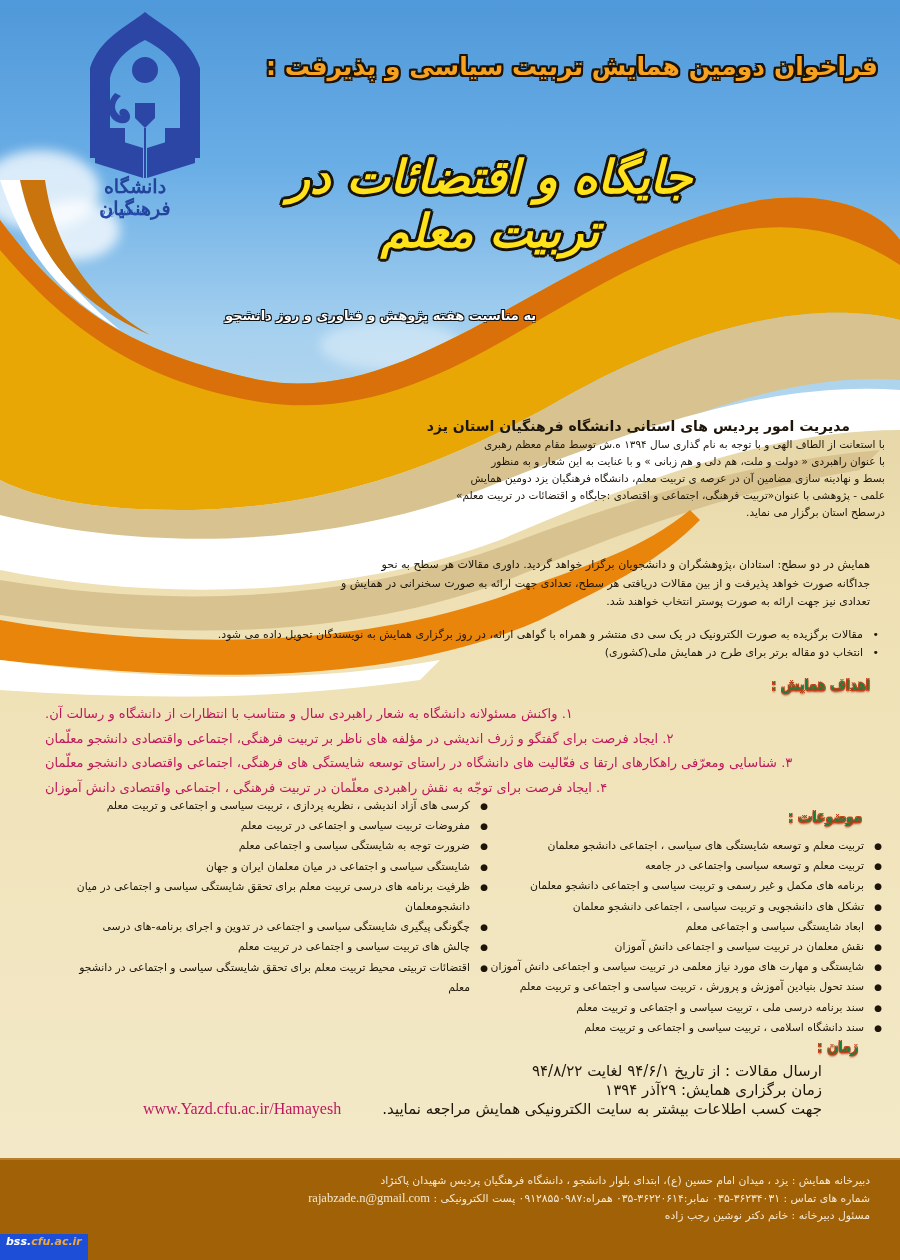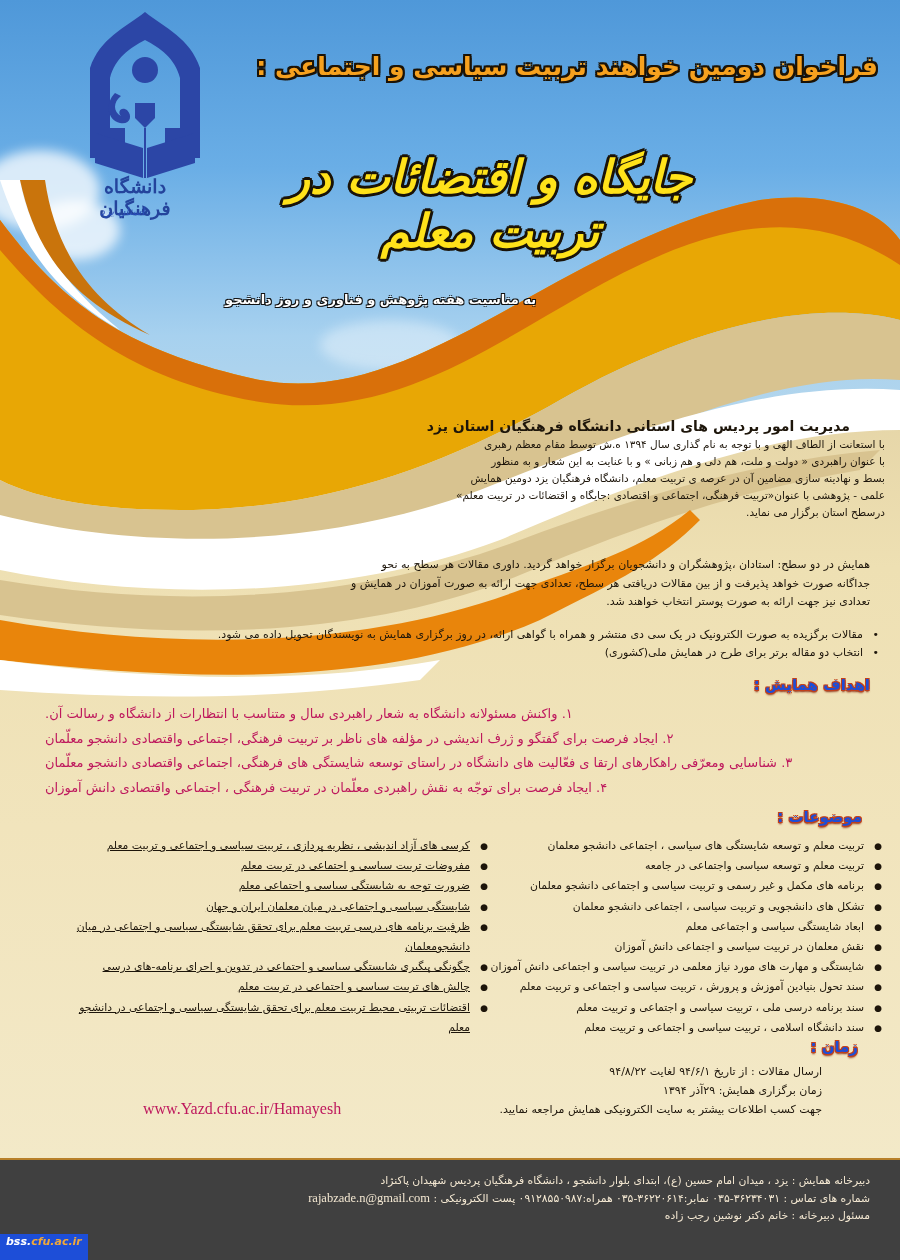--- a/index.html
+++ b/index.html
@@ -41,52 +41,52 @@
     position: absolute; right: 22px; top: 52px; direction: rtl;
     font-size: 25px; font-weight: bold; color: #f6a11f;
     text-shadow: -2px -2px 0 #1b1307, 2px -2px 0 #1b1307, -2px 2px 0 #1b1307, 2px 2px 0 #1b1307, 0 2px 0 #1b1307, 2px 0 0 #1b1307, 0 -2px 0 #1b1307, -2px 0 0 #1b1307;
   }
   .main-title {
     position: absolute; left: 255px; top: 150px; width: 470px; text-align: center; direction: rtl;
     font-family: "DejaVu Serif", serif; font-size: 46px; font-weight: bold; font-style: italic; color: #ffe21a;
     text-shadow: -2px -2px 0 #1a1308, 2px -2px 0 #1a1308, -2px 2px 0 #1a1308, 2px 2px 0 #1a1308, 0 3px 0 #1a1308, 3px 0 0 #1a1308, 0 -3px 0 #1a1308, -3px 0 0 #1a1308;
   }
   .occasion {
-    position: absolute; left: 225px; top: 292px; direction: rtl;
+    position: absolute; left: 225px; top: 308px; direction: rtl;
     font-size: 13px; font-weight: bold; color: #ffffff;
     text-shadow: -1px -1px 0 #111, 1px -1px 0 #111, -1px 1px 0 #111, 1px 1px 0 #111;
   }
 
   
   .intro { position: absolute; right: 15px; top: 418px; width: 620px; direction: rtl; text-align: right; }
   .intro-heading { font-size: 14px; font-weight: bold; color: #1d150a; margin-right: 35px; margin-bottom: 2px; }
   .intro-body { font-size: 10.5px; line-height: 17px; color: #1d150a; }
 
   .levels { position: absolute; right: 30px; top: 556px; width: 640px; direction: rtl; text-align: right; font-size: 11px; line-height: 18.5px; color: #1d150a; }
   .notes { position: absolute; right: 15px; top: 626px; width: 740px; direction: rtl; text-align: right; font-size: 11px; line-height: 18px; color: #1d150a; list-style: none; }
   .notes li { position: relative; padding-right: 22px; }
   .notes li::before { content: "•"; position: absolute; right: 6px; top: 0; }
 
   .section-heading {
-    position: absolute; direction: rtl; font-size: 15px; font-weight: bold; color: #1d4ed8;
+    position: absolute; direction: rtl; font-size: 15px; font-weight: normal; color: #15803d;
     text-shadow: -1px -1px 0 #c2401a, 1px -1px 0 #c2401a, -1px 1px 0 #c2401a, 1px 1px 0 #c2401a, 0 2px 2px #8a2a10;
   }
   .goals { position: absolute; right: 25px; top: 702px; width: 830px; direction: rtl; text-align: left; list-style: none; font-size: 13px; line-height: 24.5px; color: #be185d; }
 
   .topics-col { position: absolute; direction: rtl; text-align: right; list-style: none; font-size: 10.8px; line-height: 20.2px; color: #1d150a; }
   .topics-col li { position: relative; padding-right: 18px; }
   .topics-col li::before { content: "●"; position: absolute; right: 0; top: 0; font-size: 9px; }
   .topics-right { right: 18px; top: 836px; width: 400px; }
-  .topics-left { right: 412px; top: 836px; width: 430px; text-decoration: underline; }
-
-  .timing { position: absolute; right: 78px; top: 1062px; direction: rtl; text-align: right; font-size: 11px; line-height: 19px; color: #1d150a; }
+  .topics-left { right: 412px; top: 796px; width: 430px; }
+
+  .timing { position: absolute; right: 78px; top: 1062px; direction: rtl; text-align: right; font-size: 15px; line-height: 19px; color: #1d150a; }
   .website { position: absolute; left: 143px; top: 1100px; font-family: "Liberation Serif", serif; font-size: 16px; color: #be185d; }
 
   
-  .footer { position: absolute; left: 0; top: 1158px; width: 900px; height: 102px; background: #404040; border-top: 2px solid #b8802a; }
+  .footer { position: absolute; left: 0; top: 1158px; width: 900px; height: 102px; background: #a16207; border-top: 2px solid #b8802a; }
   .footer-text { position: absolute; right: 30px; top: 12px; width: 820px; direction: rtl; text-align: right; font-size: 10.8px; line-height: 17.5px; color: #f4e8d2; }
   .footer-text .email { font-family: "Liberation Serif", serif; font-size: 12.5px; }
   .badge { position: absolute; left: 0; top: 1234px; height: 32px; padding: 0 6px; background: #1d4ed8; font-size: 11px; font-weight: bold; font-style: italic; line-height: 16px; }
   .badge .b1 { color: #ffffff; } .badge .b2 { color: #f0a83a; }
 </style>
 </head>
 <body>
 
 <div class="poster">
 
@@ -118,38 +118,38 @@
     <path d="M70,4 C90,20 115,30 125,60 L125,150 L90,150 L90,120 L105,120 L105,70 C100,50 85,40 70,32 C55,40 40,50 35,70 L35,120 L50,120 L50,150 L15,150 L15,60 C25,30 50,20 70,4 Z" fill="#2c46a6"></path>
     <circle cx="70" cy="62" r="13" fill="#2c46a6"></circle>
     <path d="M40,85 C30,95 32,112 45,115 C55,117 58,108 52,102 C46,98 42,104 46,108 C38,104 38,94 46,88 Z" fill="#2c46a6"></path>
     <path d="M20,125 L68,140 L68,170 L20,155 Z M120,125 L72,140 L72,170 L120,155 Z" fill="#2c46a6"></path>
     <path d="M60,95 L80,95 L80,110 L70,120 L60,110 Z" fill="#2c46a6"></path>
     <line x1="70" y1="120" x2="70" y2="170" stroke="#2c46a6" stroke-width="2"></line>
   </svg>
   <div class="logo-name">دانشگاه فرهنگیان</div>
   <div class="logo-province">استان یزد</div>
 
-  <div class="call-title">فراخوان دومین خواهند تربیت سیاسی و اجتماعی :</div>
+  <div class="call-title">فراخوان دومین همایش تربیت سیاسی و پذیرفت :</div>
   <div class="main-title">جایگاه و اقتضائات در تربیت معلم</div>
   <div class="occasion">به مناسبت هفته پژوهش و فناوری و روز دانشجو</div>
 
   <div class="intro">
     <div class="intro-heading">مدیریت امور پردیس های استانی دانشگاه فرهنگیان استان یزد</div>
     <div class="intro-body">
       <div>با استعانت از الطاف الهی و با توجه به نام گذاری سال ۱۳۹۴ ه.ش توسط مقام معظم رهبری</div>
       <div>با عنوان راهبردی « دولت و ملت، هم دلی و هم زبانی » و با عنایت به این شعار و به منظور</div>
       <div>بسط و نهادینه سازی مضامین آن در عرصه ی تربیت معلم، دانشگاه فرهنگیان یزد دومین همایش</div>
       <div>علمی - پژوهشی با عنوان«تربیت فرهنگی، اجتماعی و اقتصادی :جایگاه و اقتضائات در تربیت معلم»</div>
       <div>درسطح استان برگزار می نماید.</div>
     </div>
   </div>
 
   <div class="levels">
     <div>همایش در دو سطح: استادان ،پژوهشگران و دانشجویان برگزار خواهد گردید. داوری مقالات هر سطح به نحو</div>
-    <div>جداگانه صورت خواهد پذیرفت و از بین مقالات دریافتی هر سطح، تعدادی جهت ارائه به صورت آموزان در همایش و</div>
+    <div>جداگانه صورت خواهد پذیرفت و از بین مقالات دریافتی هر سطح، تعدادی جهت ارائه به صورت سخنرانی در همایش و</div>
     <div>تعدادی نیز جهت ارائه به صورت پوستر انتخاب خواهند شد.</div>
   </div>
 
   <ul class="notes">
     <li>مقالات برگزیده به صورت الکترونیک در یک سی دی منتشر و همراه با گواهی ارائه، در روز برگزاری همایش به نویسندگان تحویل داده می شود.</li>
     <li>انتخاب دو مقاله برتر برای طرح در همایش ملی(کشوری)</li>
   </ul>
 
   <div class="section-heading" style="right:30px;top:676px;">اهداف همایش :</div>
   <ol class="goals">

